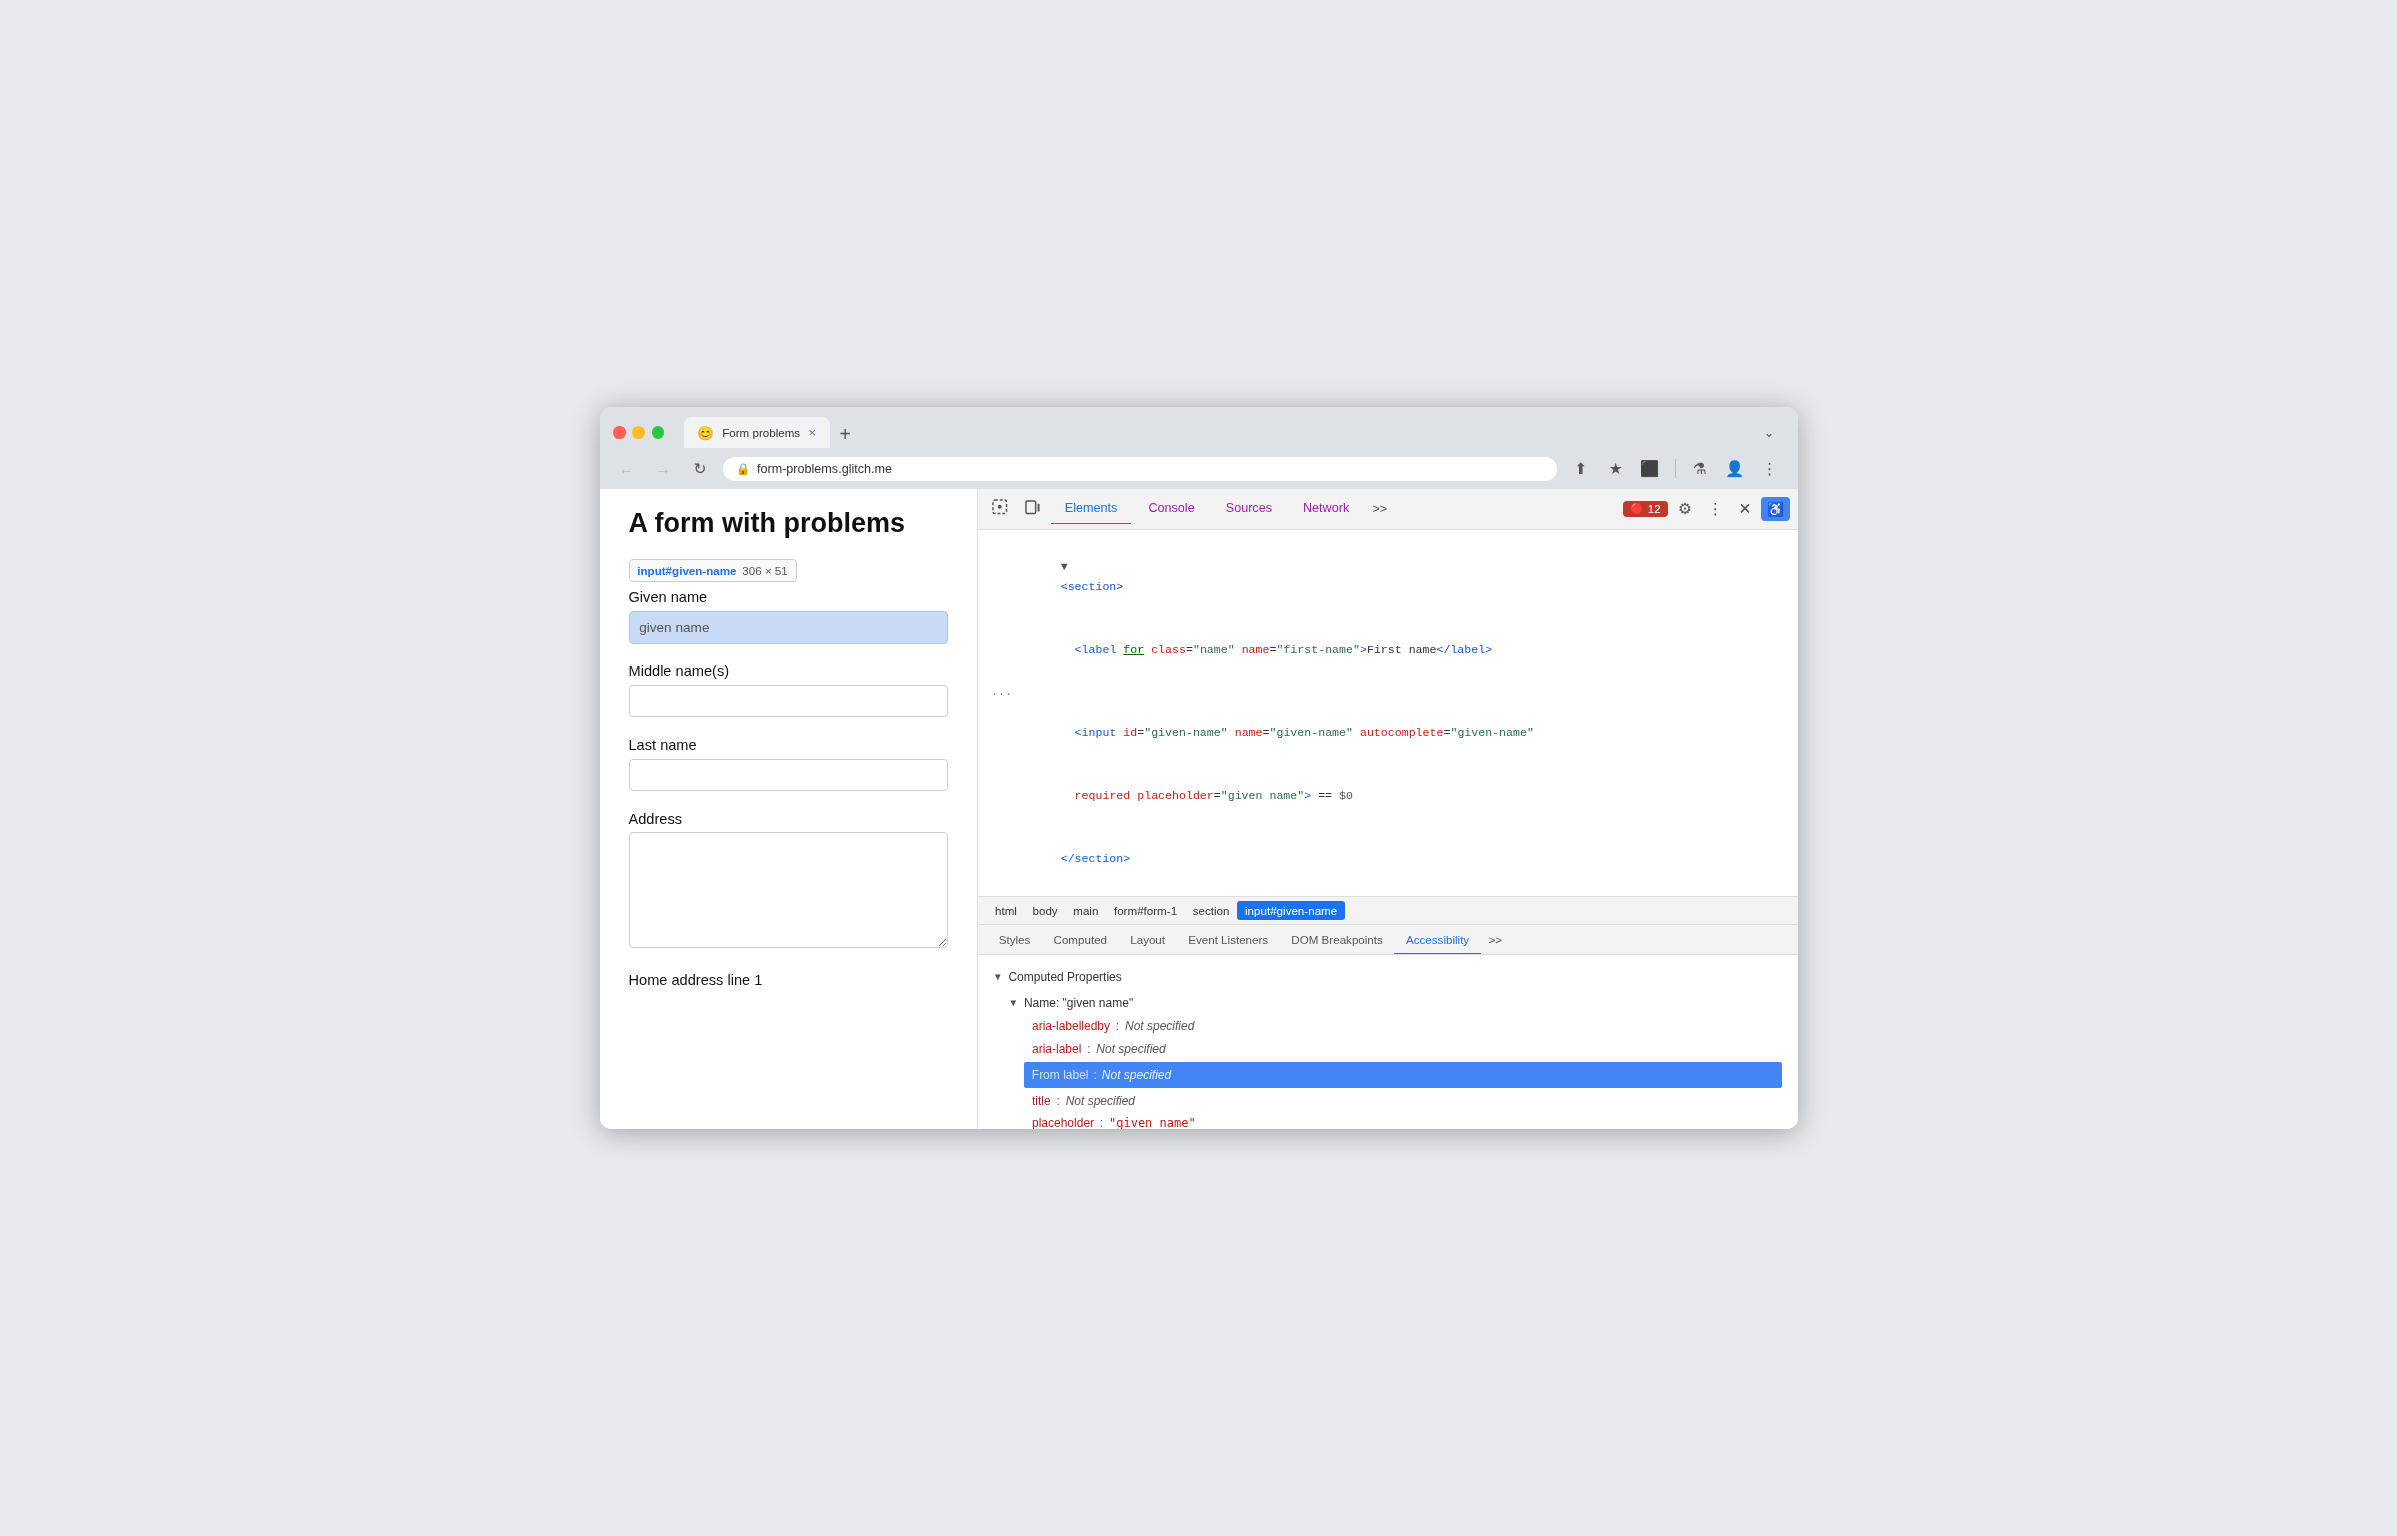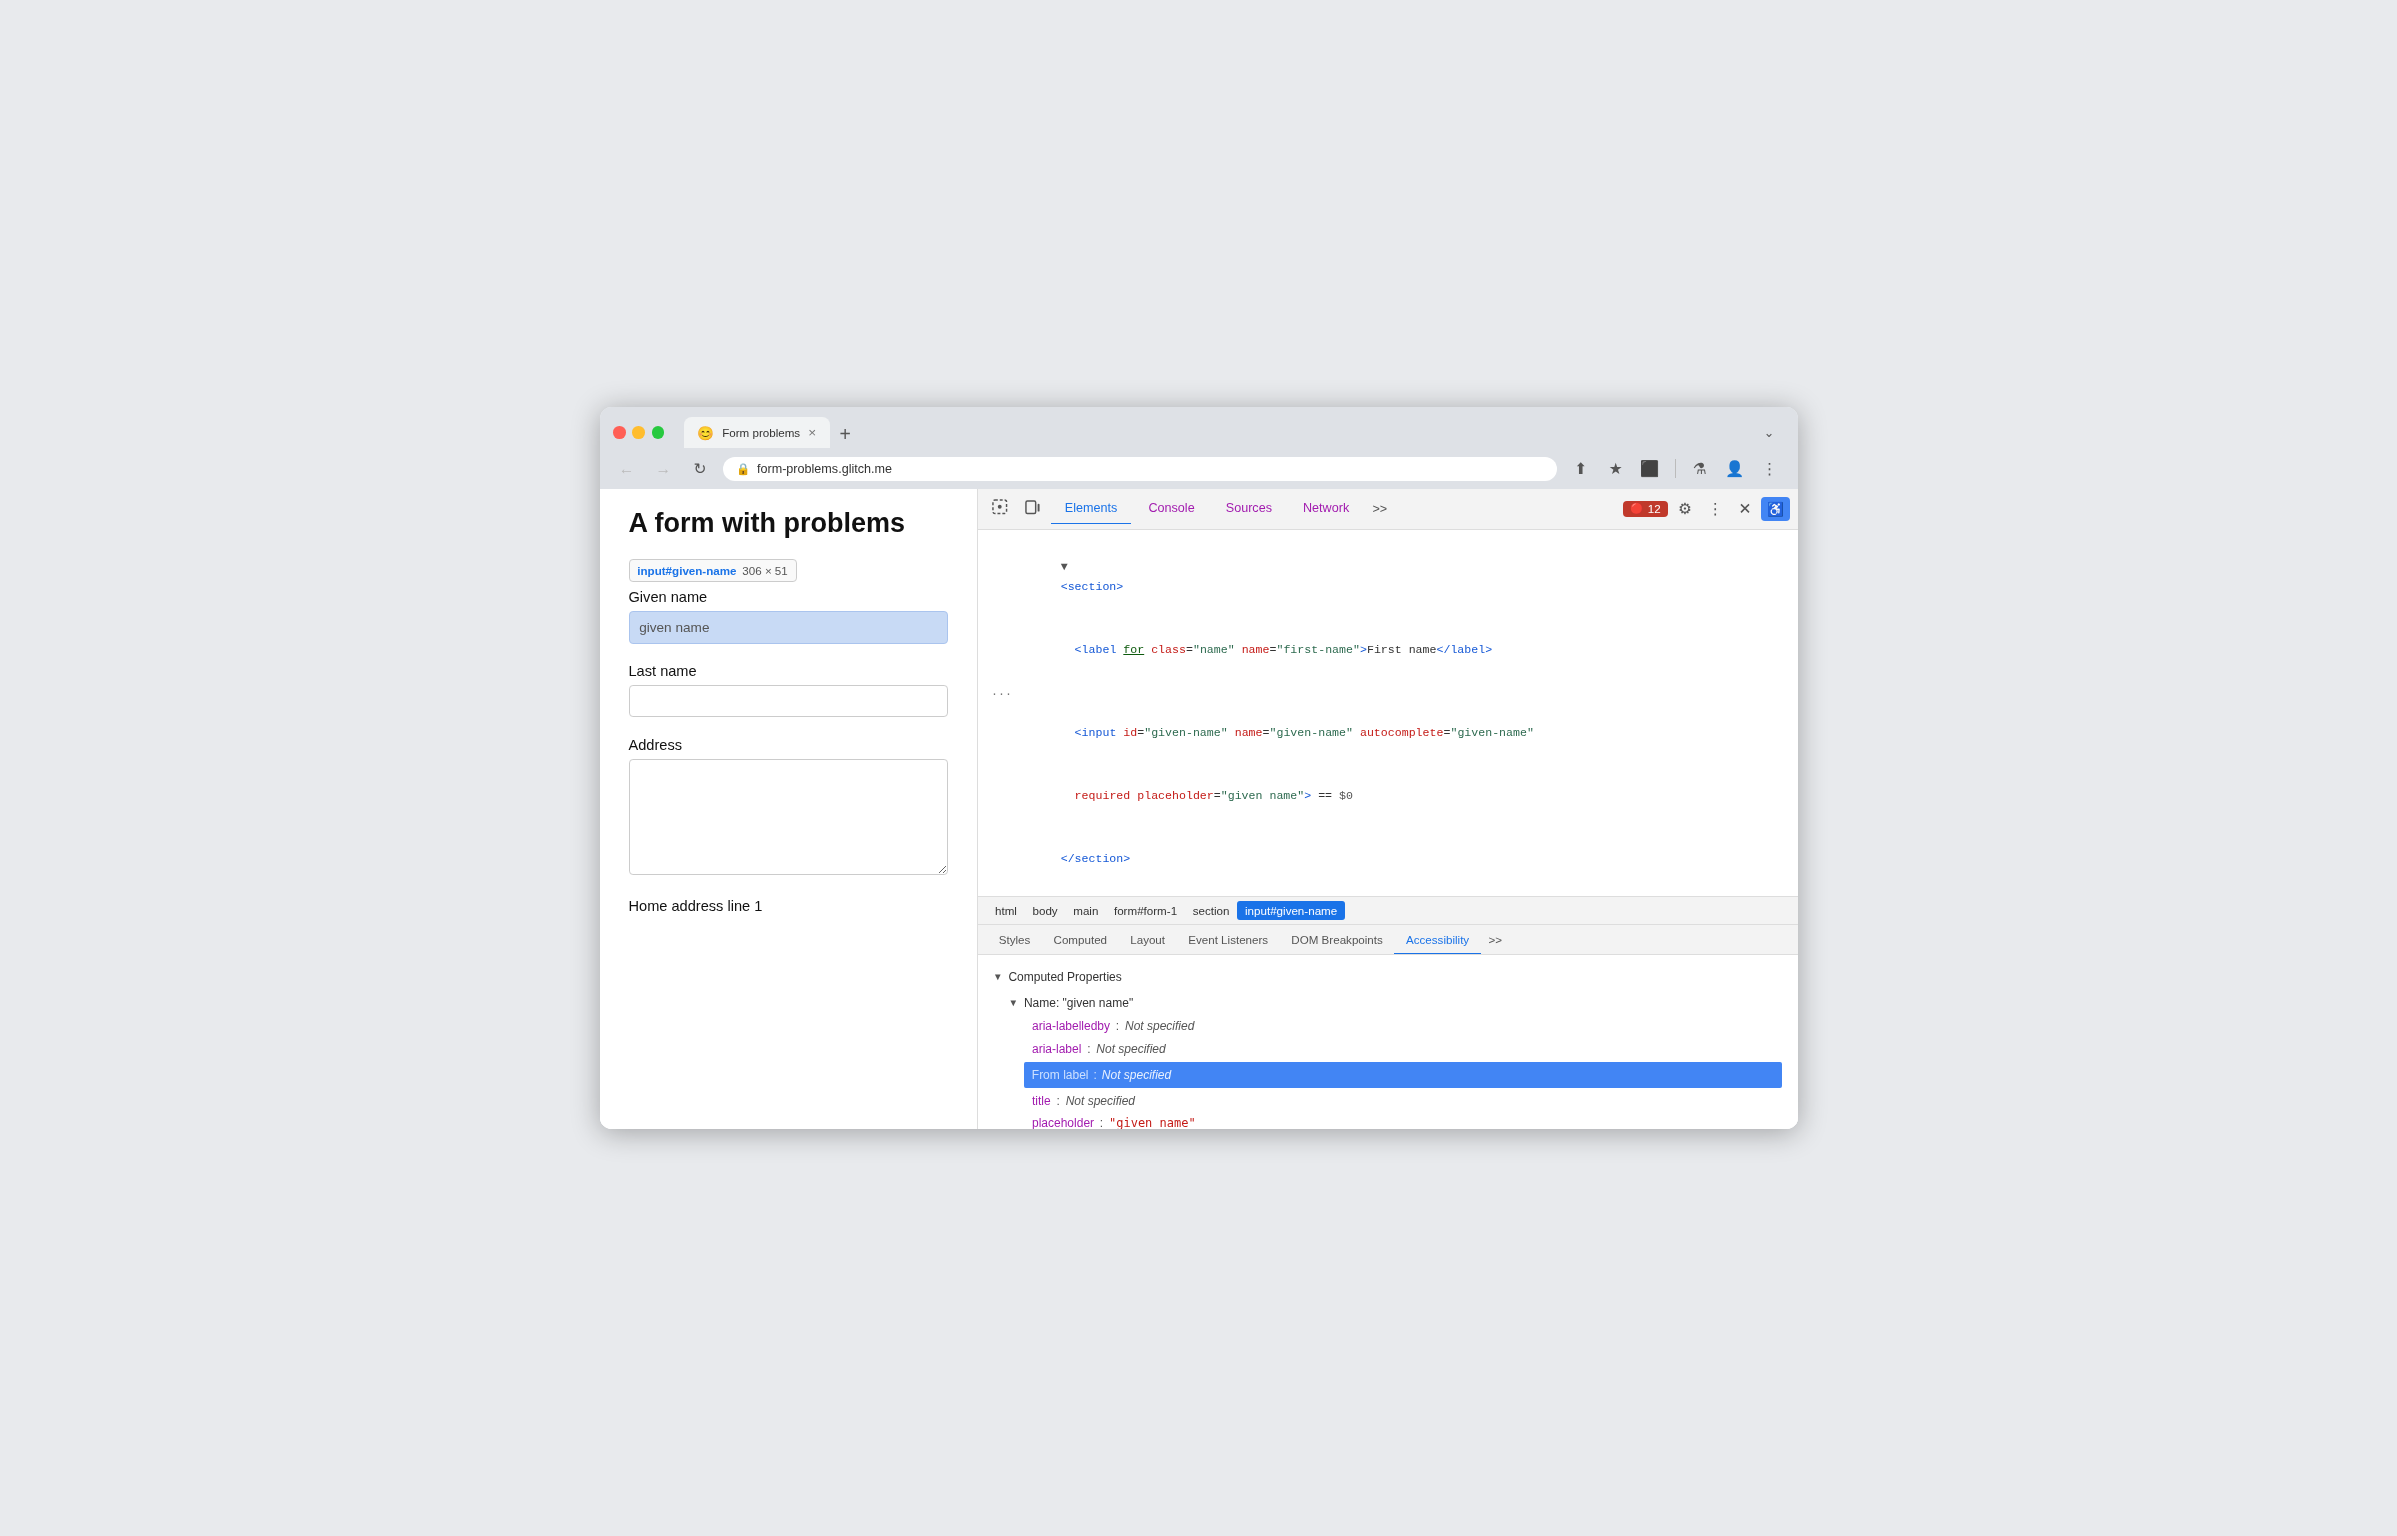--- a/index.html
+++ b/index.html
@@ -379,21 +379,21 @@
     .section-header {
       display: flex;
       align-items: center;
       gap: 5.8px;
       font-size: 12px;
       color: #333;
       margin-bottom: 5.8px;
       cursor: pointer;
     }
     .section-arrow { color: #555; font-size: 9.7px; }
-    .property-name { color: #a21caf; }
+    .property-name { color: #b91c1c; }
     .property-value-italic { color: #555; font-style: italic; }
     .property-value-red { color: #c41a16; font-family: monospace; }
 
     .prop-row {
       padding: 1px 0;
       display: flex;
       gap: 5.8px;
       align-items: baseline;
     }
     .prop-row-indent {
@@ -452,20 +452,24 @@
       <div class="tooltip-box">
         <span class="tooltip-element">input#given-name</span>
         <span class="tooltip-size">306 × 51</span>
       </div>
 
       <div class="form-section">
         <label class="given-name-label">Given name</label>
         <input class="form-input highlighted" type="text" value="given name" placeholder="given name" style="">
       </div>
 
+      <div class="form-section">
+        <label class="form-label">Middle name(s)</label>
+        <input class="form-input" type="text" style="">
+      </div>
 
 
       <div class="form-section">
         <label class="form-label">Last name</label>
         <input class="form-input" type="text" style="">
       </div>
 
       <div class="form-section">
         <label class="form-label">Address</label>
         <textarea class="form-textarea" style=""></textarea>

